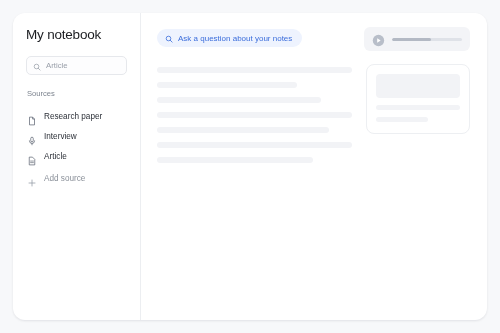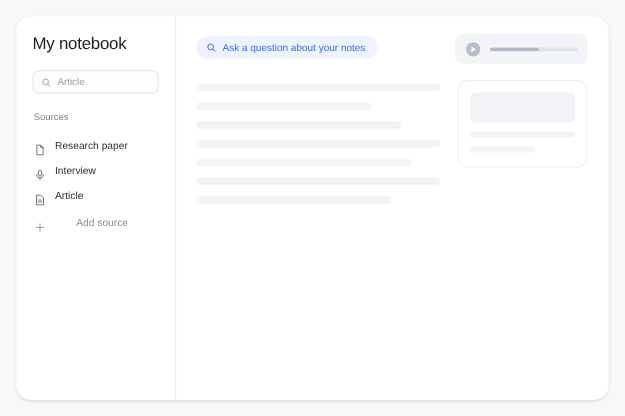--- a/index.html
+++ b/index.html
@@ -90,21 +90,21 @@
   .source-label {
     font-size: 8.2px;
     color: #2c3038;
     line-height: 10px;
     white-space: nowrap;
   }
 
   .add-source {
     display: flex;
     align-items: center;
-    gap: 24px;
+    gap: 7px;
     height: 20px;
     margin-top: 2px;
     padding-left: 1px;
     cursor: default;
   }
   .add-source .ico { flex: 0 0 10px; width:10px; height:10px; display:block; }
   .add-source-label {
     font-size: 8.2px;
     color: #8a9099;
     line-height: 10px;

